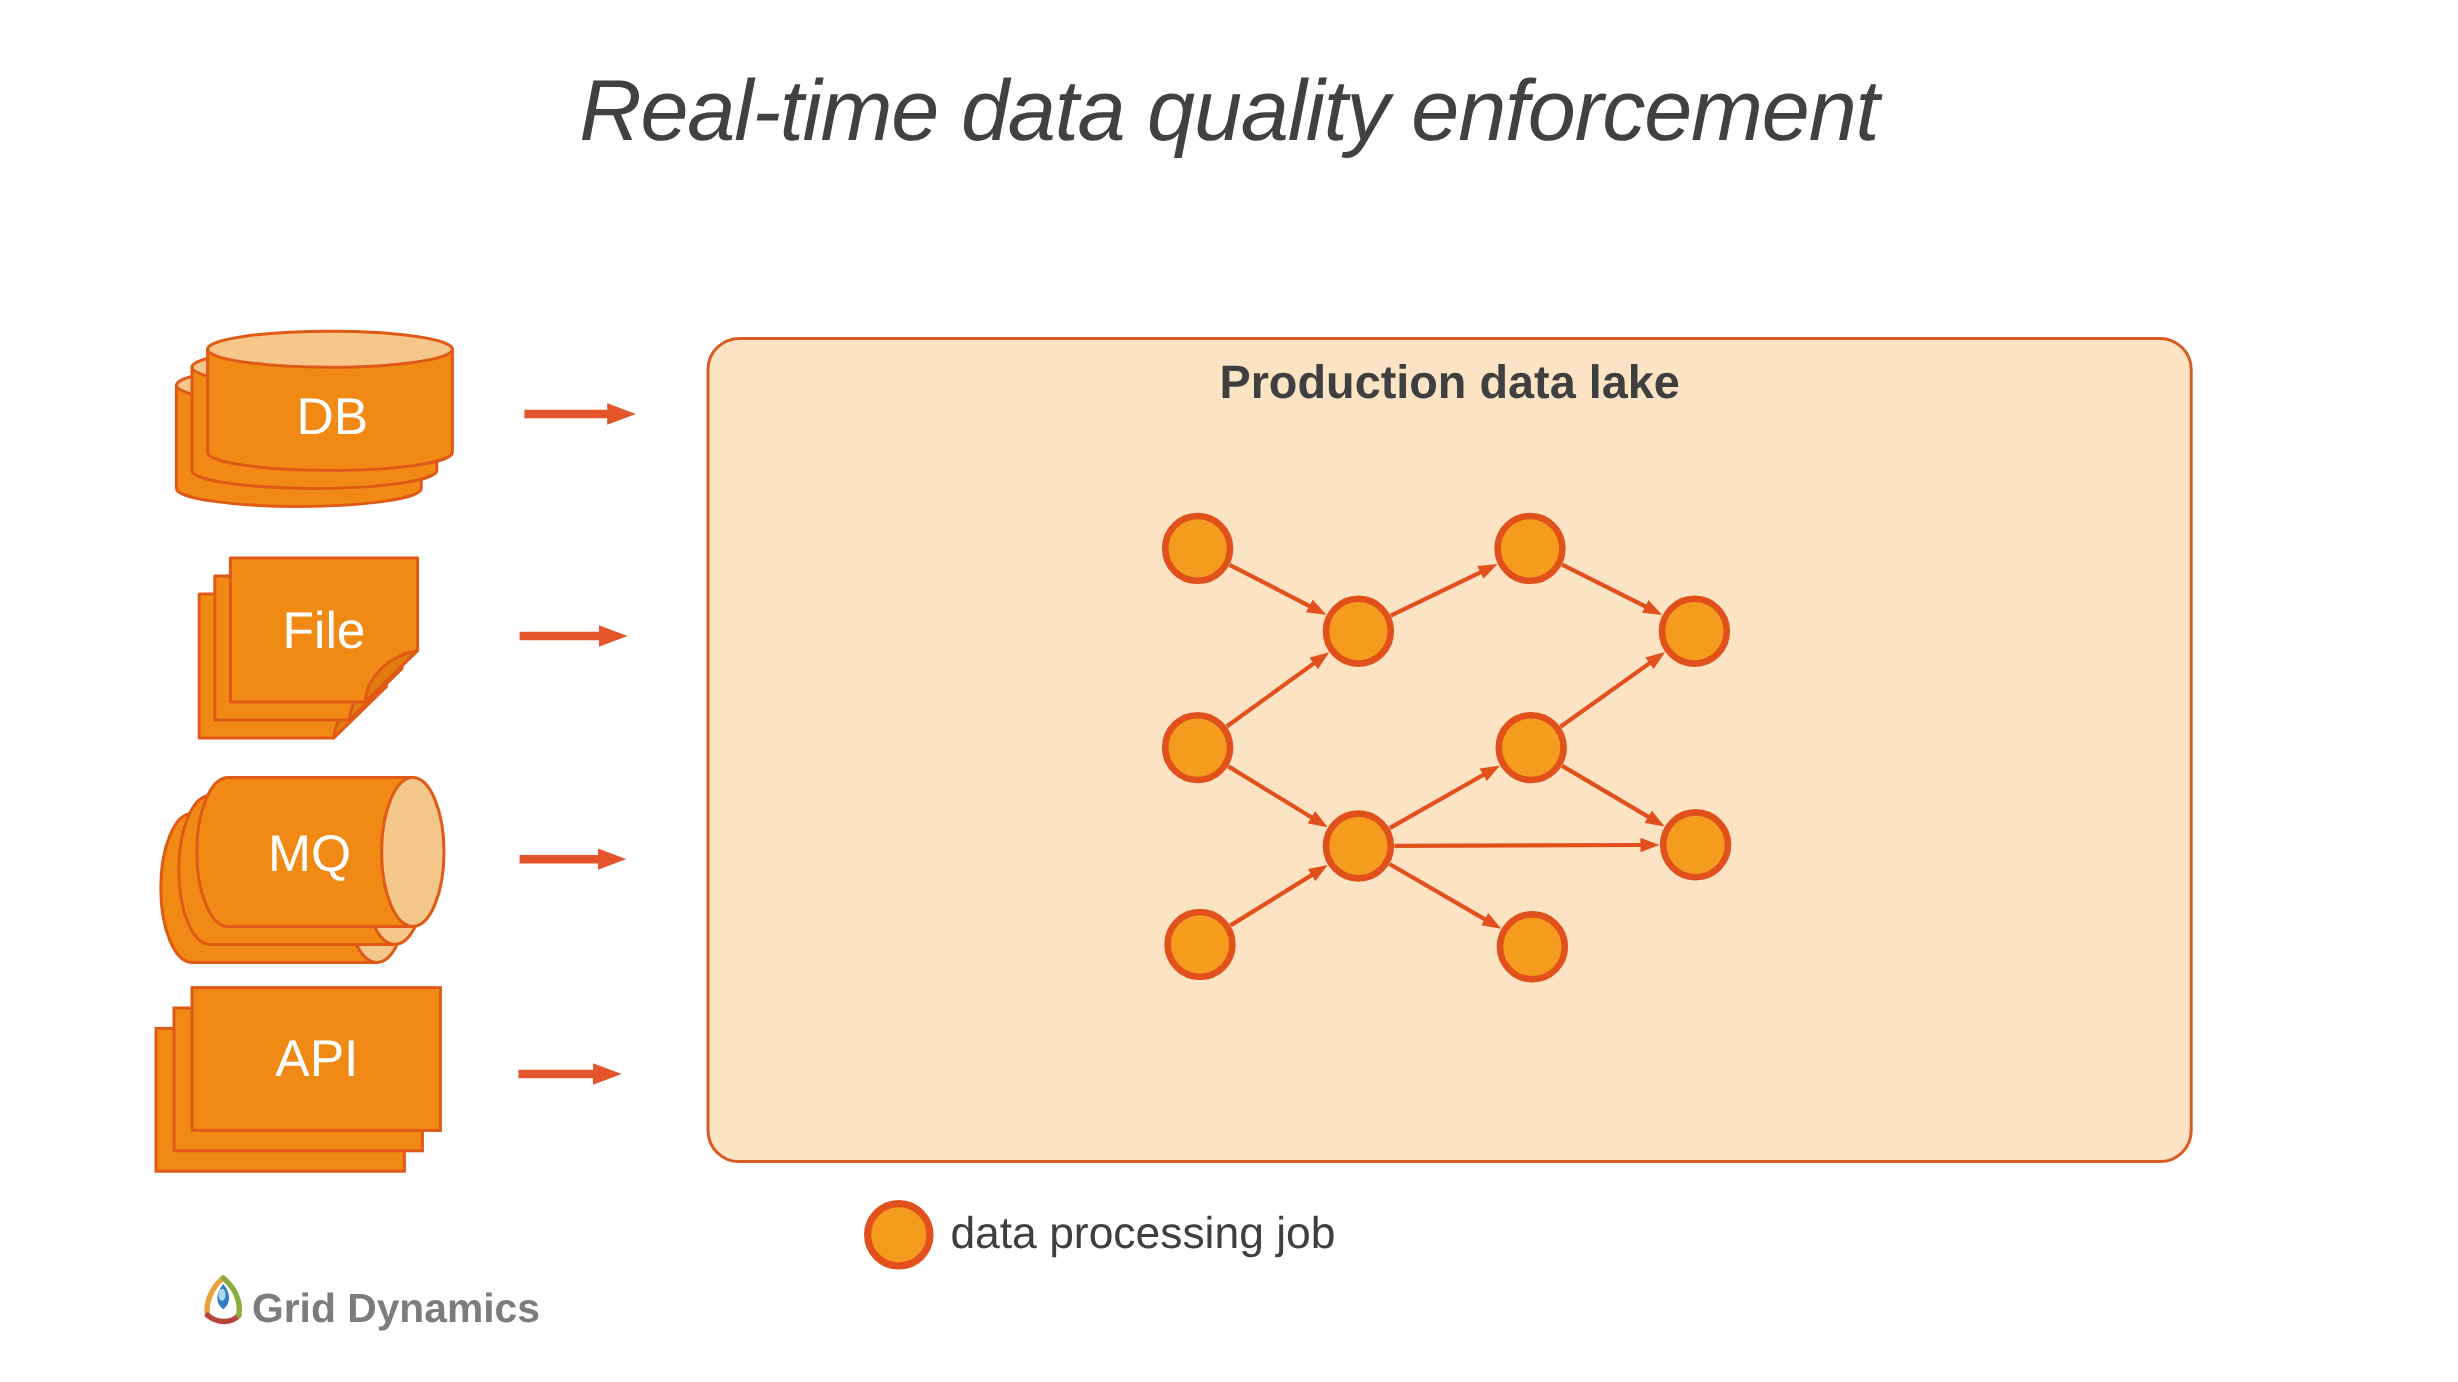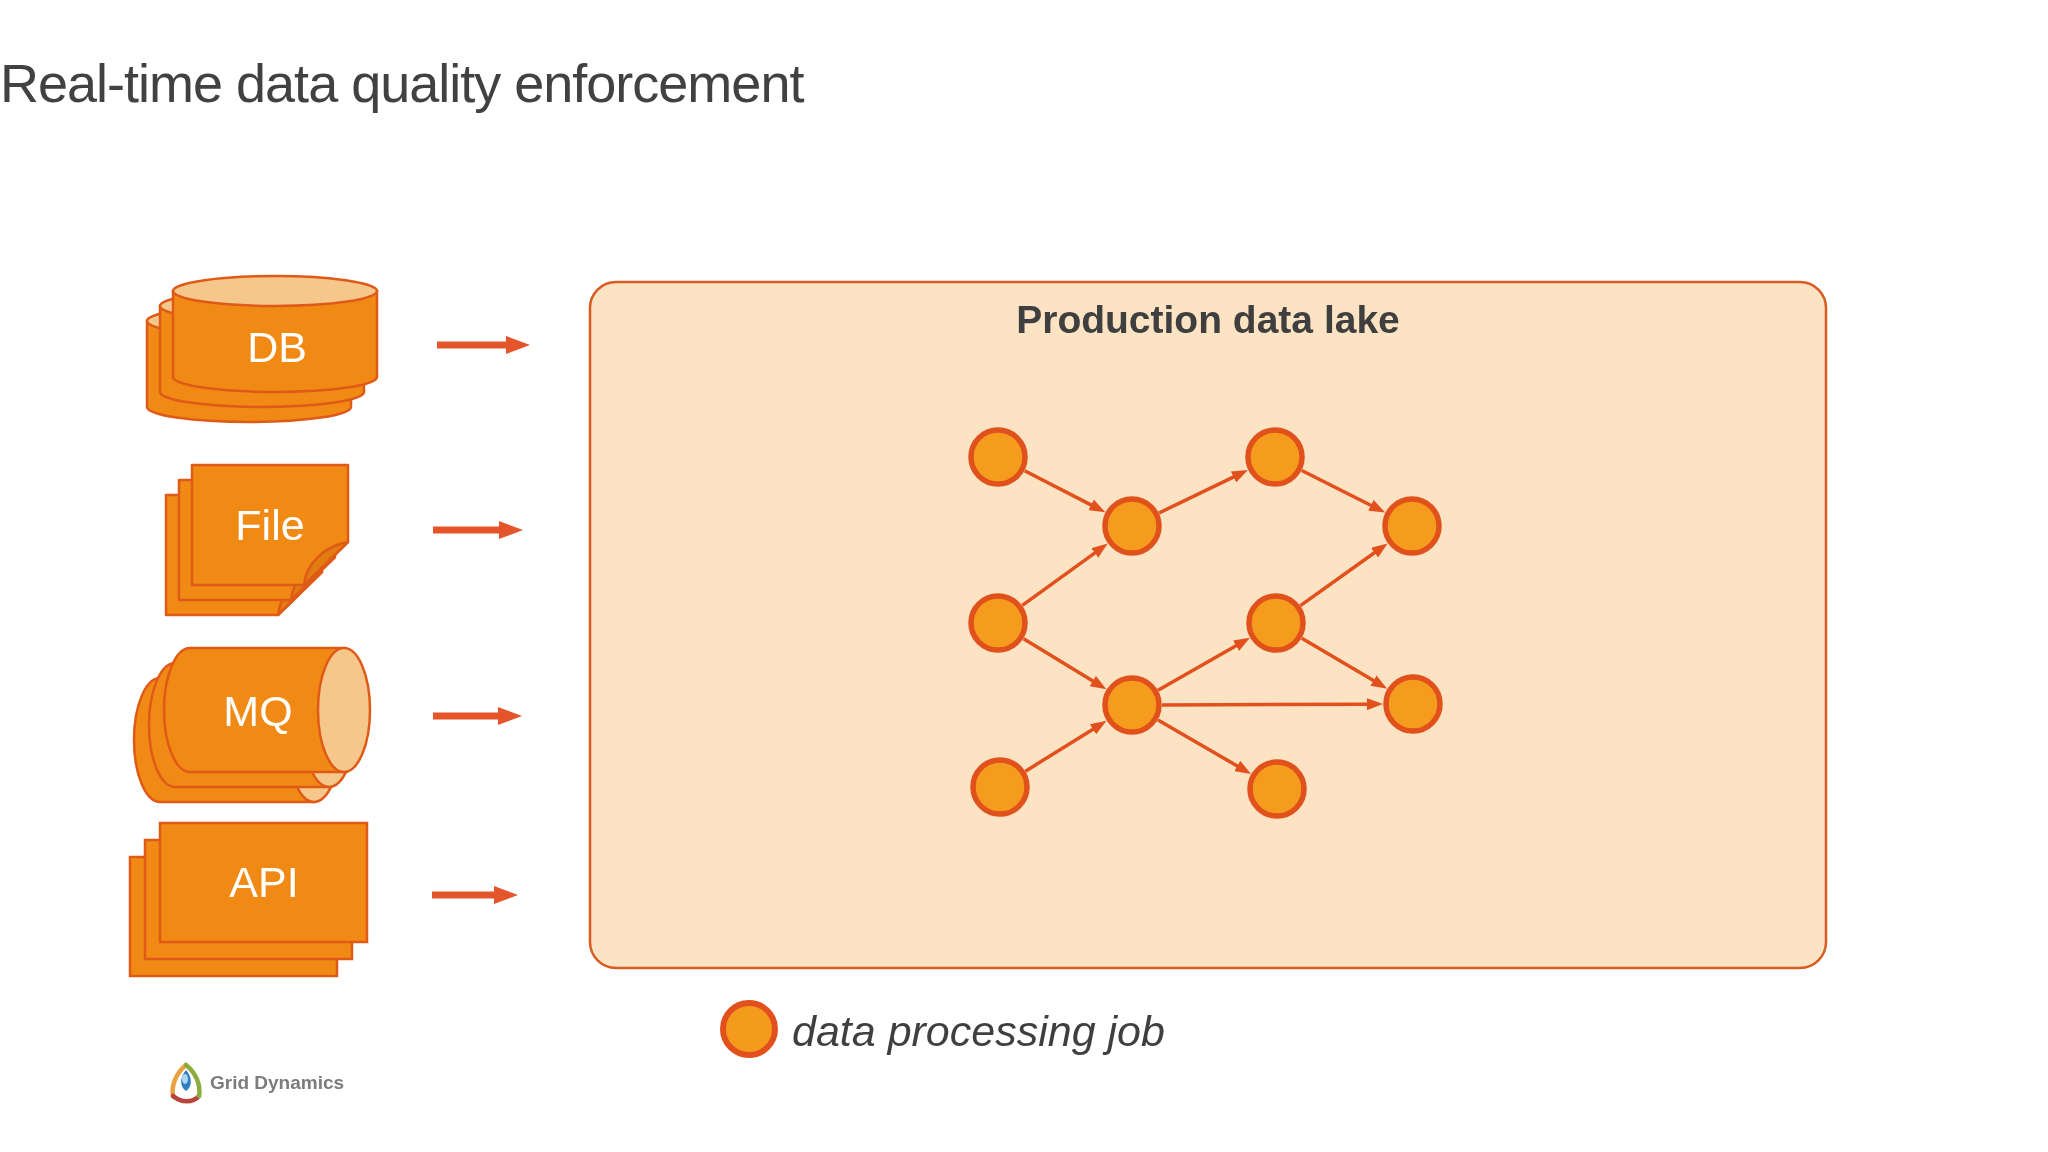--- a/index.html
+++ b/index.html
@@ -4,33 +4,33 @@
 <style>
   html,body { margin:0; padding:0; background:#ffffff; }
   .stage {
     position:relative; width:2048px; height:1152px; background:#ffffff;
     overflow:hidden; font-family:"Liberation Sans", sans-serif;
   }
   .stage-svg { position:absolute; left:0; top:0; width:2048px; height:1152px; }
   svg text { font-family:"Liberation Sans", sans-serif; }
   .src-label { fill:#ffffff; font-size:43px; text-anchor:middle; }
   .title {
-    position:absolute; top:52px; left:0; width:100%; text-align:left;
-    font-size:54px; font-weight:500; color:#414141; letter-spacing:-1px;
+    position:absolute; top:52px; left:0; width:100%; text-align:center;
+    font-size:72px; font-weight:500; color:#414141; letter-spacing:-1px;font-style:italic;
   }
   .lake-label {
     position:absolute; left:590px; top:298px; width:1236px; text-align:center;
     font-size:39px; color:#3f3f3f;font-weight:bold;
   }
   .legend-label {
-    position:absolute; left:792px; top:1007px; font-size:43px; color:#3f3f3f;font-style:italic;
+    position:absolute; left:792px; top:1007px; font-size:37px; color:#3f3f3f;
   }
   .logo-icon { position:absolute; left:164px; top:1060px; }
   .logo-text {
-    position:absolute; left:210px; top:1072px; font-size:19px;
+    position:absolute; left:210px; top:1072px; font-size:34px;
     font-weight:700; color:#7c7c7c; letter-spacing:0px;
   }
 </style>
 </head>
 <body>
 
 <div class="stage">
 
   <svg class="stage-svg" viewBox="0 0 2048 1152">
     <defs>

